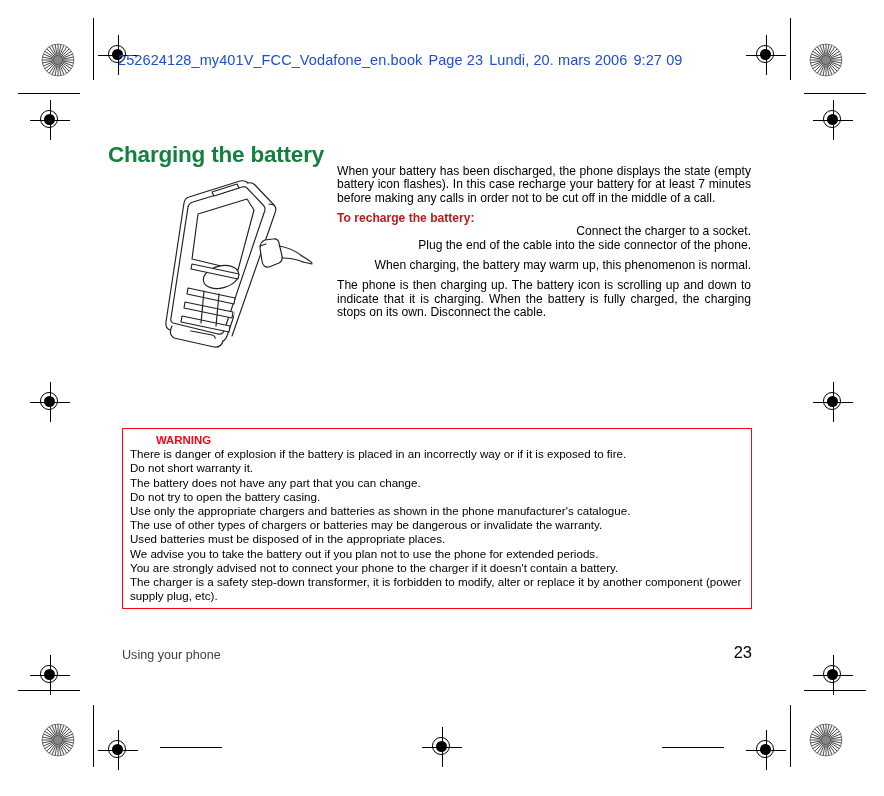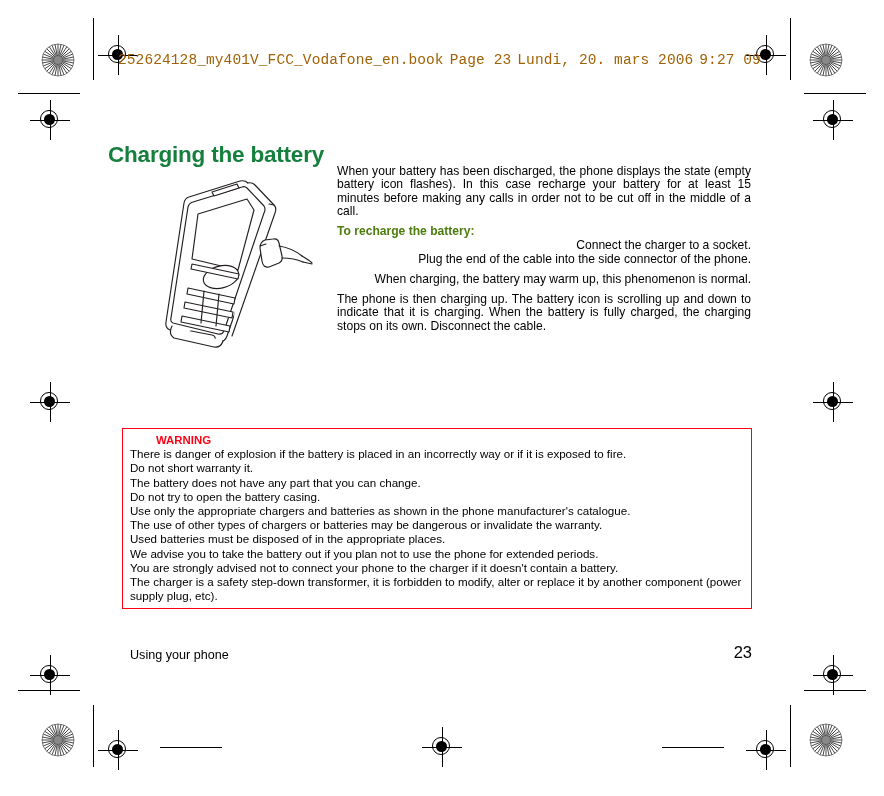--- a/index.html
+++ b/index.html
@@ -64,23 +64,23 @@
   .crop-line {
     position: absolute;
     background: #000000;
   }
 
   
   .doc-header {
     position: absolute;
     left: 118px;
     top: 52px;
-    font-family: Liberation Mono, monospace;
+    font-family: Liberation Sans, sans-serif;
     font-size: 14.5px;
-    color: #a16207;
+    color: #1d4ed8;
     white-space: nowrap;
     letter-spacing: 0.1px;
   }
   .doc-header .hsp { display: inline-block; width: 6px; }
 
   
   .page-title {
     position: absolute;
     left: 108px;
     top: 127px;
@@ -109,21 +109,21 @@
   }
   .body-col p {
     margin: 0 0 0 0;
     text-align: justify;
     text-justify: inter-word;
   }
   .body-col p.nojust { text-align: right; }
   .body-col p + p { margin-top: 0px; }
   .body-col p.gap { margin-top: 6.5px; }
   .subhead {
-    color: #4d7c0f;
+    color: #b91c1c;
     font-weight: bold;
     margin-top: 6.5px !important;
     text-align: left !important;
   }
 
   
   .warning-box {
     position: absolute;
     left: 122px;
     top: 428px;
@@ -141,22 +141,21 @@
     margin-left: 26px;
   }
   .warning-box p { margin: 0; }
 
   
   .footer-left {
     position: absolute;
     left: 122px;
     top: 648px;
     font-size: 12.6px;
-    color: #000000;
-    margin-left: 8px;
+    color: #404040;
   }
   .footer-page {
     position: absolute;
     left: 722px;
     top: 643px;
     width: 30px;
     text-align: right;
     font-size: 16.5px;
     color: #000;
   }
@@ -457,21 +456,21 @@
 
       <path d="M127 70 Q140 72 150 80" fill="none"></path>
       <path d="M130 82 Q142 82 151 86" fill="none"></path>
       <path d="M150 80 Q157 84 160 87" fill="none"></path>
       <path d="M151 86 L160 88" fill="none"></path>
     </g>
   </svg>
 </div>
 
 <div class="body-col">
-  <p class="gap">When your battery has been discharged, the phone displays the state (empty battery icon flashes). In this case recharge your battery for at least 15 minutes before making any calls in order not to be cut off in the middle of a call.</p>
+  <p class="gap">When your battery has been discharged, the phone displays the state (empty battery icon flashes). In this case recharge your battery for at least 7 minutes before making any calls in order not to be cut off in the middle of a call.</p>
   <p class="subhead">To recharge the battery:</p>
   <p class="nojust">Connect the charger to a socket.</p>
   <p class="nojust">Plug the end of the cable into the side connector of the phone.</p>
   <p class="gap nojust">When charging, the battery may warm up, this phenomenon is normal.</p>
   <p class="gap">The phone is then charging up. The battery icon is scrolling up and down to indicate that it is charging. When the battery is fully charged, the charging stops on its own. Disconnect the cable.</p>
 </div>
 
 <div class="warning-box">
   <p class="wtitle">WARNING</p>
   <p>There is danger of explosion if the battery is placed in an incorrectly way or if it is exposed to fire.</p>

